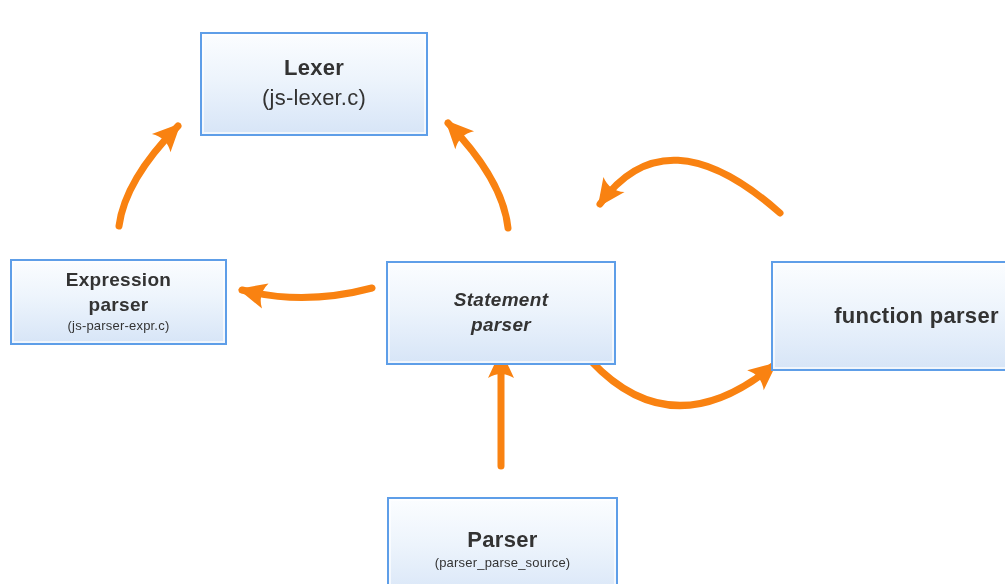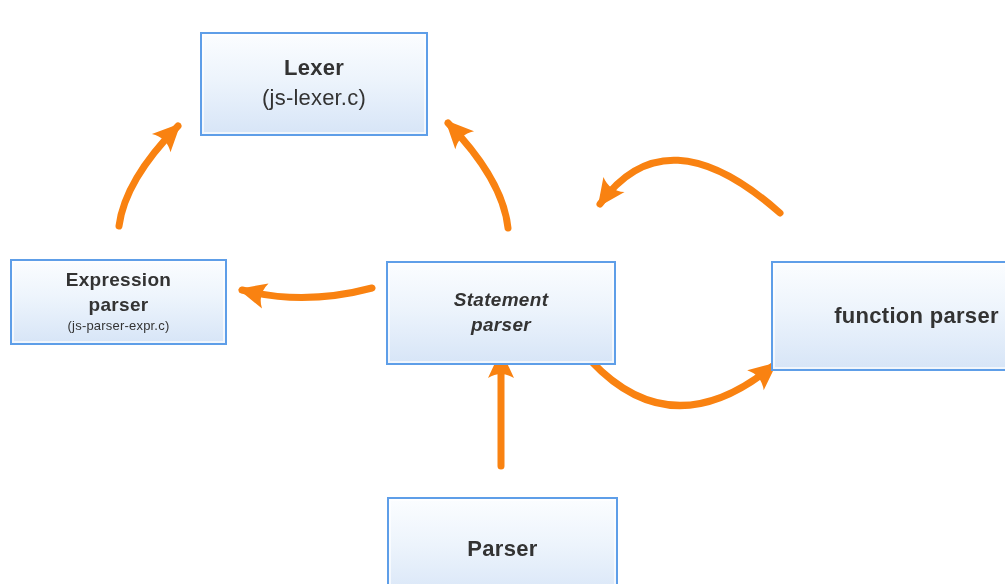--- a/index.html
+++ b/index.html
@@ -98,15 +98,16 @@
     <div class="node-title">Statement
 parser</div>
   </div>
 
   <div class="node node-function">
     <div class="node-title big">function parser</div>
   </div>
 
   <div class="node node-parser">
     <div class="node-title big">Parser</div>
+    <div class="node-subtitle">(parser_parse_source)</div>
   </div>
 
 </div>
 
 </body></html>

